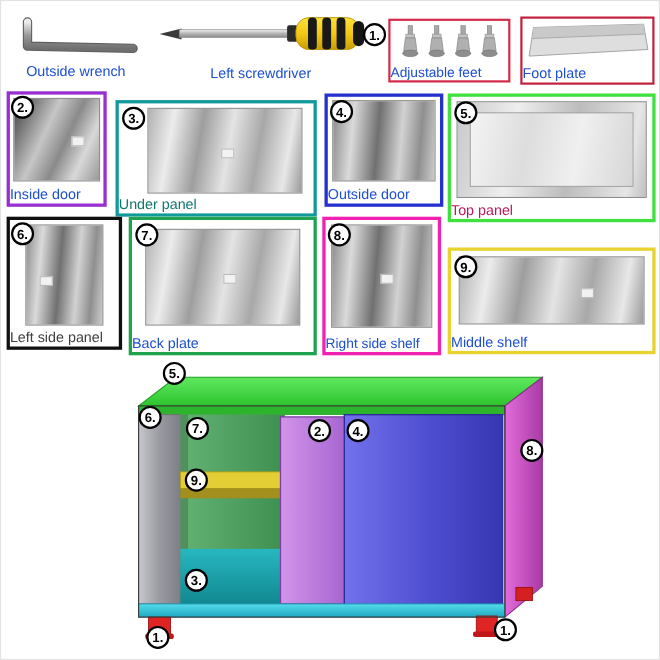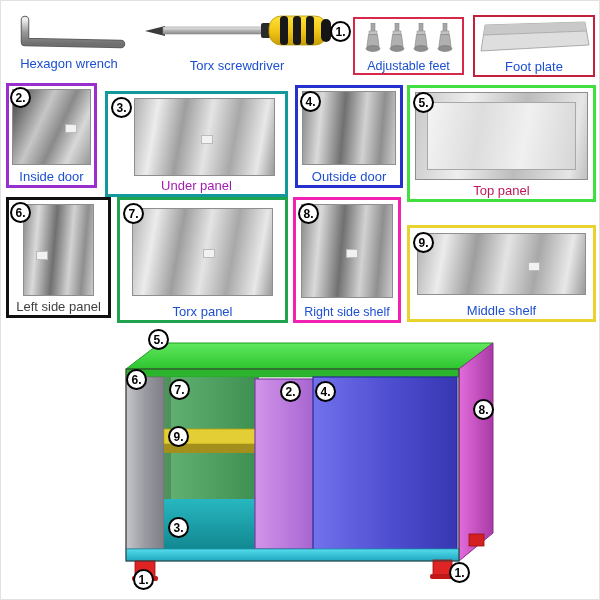--- a/index.html
+++ b/index.html
@@ -10,21 +10,21 @@
   }
   .tool { position:absolute; text-align:center; }
   .tlabel { font-size:13px; margin-top:1px; }
   .pbox { position:absolute; background:#fff; border:3px solid #000; box-sizing:border-box; }
   .badge {
     position:absolute; width:21px; height:21px; border-radius:50%;
     border:2px solid #000; background:#fff; color:#000;
     font-size:12px; font-weight:700; display:flex; align-items:center; justify-content:center;
     box-sizing:border-box; z-index:6; line-height:1;
   }
-  .plabel { position:absolute; left:0; right:0; bottom:1px; text-align:center; font-size:13px; white-space:nowrap; }
+  .plabel { position:absolute; left:0; right:0; bottom:1px; text-align:left; font-size:13px; white-space:nowrap; }
   .metal { position:absolute; box-sizing:border-box; border:1px solid #8e8e8e; }
   .m-a { background:linear-gradient(100deg,#b2b2b2 0%,#ececec 16%,#9e9e9e 34%,#e4e4e4 52%,#a8a8a8 70%,#e8e8e8 88%,#9a9a9a 100%); }
   .m-b { background:linear-gradient(95deg,#8a8a8a 0%,#dadada 20%,#707070 44%,#d2d2d2 66%,#8f8f8f 84%,#cccccc 100%); }
   .m-c { background:linear-gradient(115deg,#474747 0%,#6e6e6e 14%,#c6c6c6 38%,#8a8a8a 58%,#d8d8d8 78%,#989898 100%); }
   .m-d { background:linear-gradient(100deg,#c8c8c8 0%,#eeeeee 30%,#bcbcbc 60%,#e6e6e6 90%,#c0c0c0 100%); }
   .metal-inner { position:absolute; inset:9px 11px; border:1px solid #a8a8a8;
     background:linear-gradient(100deg,#f4f4f4 0%,#dddddd 35%,#f0f0f0 65%,#d6d6d6 100%); }
   .sticker { position:absolute; width:10px; height:7px; background:#f2f2f2; border:1px solid #bbbbbb; }
   .feet-row { display:flex; justify-content:center; gap:8px; margin-top:4px; }
   .assembly { position:absolute; left:0; top:330px; }
@@ -39,21 +39,21 @@
       <defs>
         <linearGradient id="gW" x1="0" y1="0" x2="0" y2="1">
           <stop offset="0" stop-color="#ededed"></stop>
             <stop offset="0.5" stop-color="#9a9a9a"></stop>
             <stop offset="1" stop-color="#6f6f6f"></stop>
         </linearGradient>
       </defs>
       <path d="M16 7 L16 29 L112 31" fill="none" stroke="#5e5e5e" stroke-width="8.5" stroke-linecap="round" stroke-linejoin="round"></path>
       <path d="M16 7 L16 29 L112 31" fill="none" stroke="url(#gW)" stroke-width="6.5" stroke-linecap="round" stroke-linejoin="round"></path>
     </svg>
-    <div class="tlabel" style="color: rgb(29, 79, 209);">Hexagon wrench</div>
+    <div class="tlabel" style="color: rgb(29, 79, 209);">Outside wrench</div>
   </div>
 
   <div class="tool" style="left:138px; top:8px; width:196px;">
     <svg width="196" height="44" viewBox="0 0 196 44">
       <defs>
         <linearGradient id="gS" x1="0" y1="0" x2="0" y2="1">
           <stop offset="0" stop-color="#efefef"></stop>
             <stop offset="0.5" stop-color="#b5b5b5"></stop>
             <stop offset="1" stop-color="#8a8a8a"></stop>
         </linearGradient>
@@ -65,21 +65,21 @@
       </defs>
       <polygon points="6,22 26,17 26,27" fill="#3a3a3a"></polygon>
       <rect x="24" y="18" width="100" height="7" fill="url(#gS)" stroke="#8a8a8a" stroke-width="0.6"></rect>
       <rect x="122" y="14" width="10" height="15" rx="2" fill="#2a2a2a"></rect>
       <rect x="130" y="7" width="58" height="29" rx="12" fill="url(#gH)" stroke="#b8940a" stroke-width="0.8"></rect>
       <rect x="141" y="7" width="8" height="29" rx="3.5" fill="#191919"></rect>
       <rect x="154" y="7" width="8" height="29" rx="3.5" fill="#191919"></rect>
       <rect x="167" y="7" width="8" height="29" rx="3.5" fill="#191919"></rect>
       <rect x="182" y="10" width="10" height="23" rx="5" fill="#151515"></rect>
     </svg>
-    <div class="tlabel" style="color: rgb(29, 79, 209);">Torx screwdriver</div>
+    <div class="tlabel" style="color: rgb(29, 79, 209);">Left screwdriver</div>
   </div>
 
   <div class="pbox" style="left: 352px; top: 16px; width: 111px; height: 58px; border-width: 2.5px; border-color: rgb(214, 40, 72);">
     <span class="badge" style="left:-25px; top:2px;">1.</span>
     <div class="feet-row">
       <svg width="16" height="30" viewBox="0 0 16 30">
           <rect x="6" y="0" width="4" height="9" fill="#a8a8a8" stroke="#777" stroke-width="0.5"></rect>
           <rect x="4" y="8" width="8" height="3.5" fill="#c2c2c2" stroke="#888" stroke-width="0.5"></rect>
           <path d="M3.5 11.5 h9 l1.5 12 h-12 z" fill="#b0b0b0" stroke="#808080" stroke-width="0.6"></path>
           <ellipse cx="8" cy="25.5" rx="7" ry="3" fill="#8d8d8d" stroke="#6f6f6f" stroke-width="0.5"></ellipse>
@@ -121,21 +121,21 @@
       <span class="sticker" style="left:52px; top:34px;"></span>
     </div>
     <div class="plabel" style="color: rgb(29, 79, 209);">Inside door</div>
   </div>
 
   <div class="pbox" style="left: 104px; top: 90px; width: 183px; height: 106px; border-color: rgb(18, 153, 156);">
     <span class="badge" style="left:3px; top:3px;">3.</span>
     <div class="metal m-a" style="left:26px; top:4px; right:10px; height:78px;">
       <span class="sticker" style="left:66px; top:36px;"></span>
     </div>
-    <div class="plabel" style="color: #a21caf;">Under panel</div>
+    <div class="plabel" style="color: #0f766e;">Under panel</div>
   </div>
 
   <div class="pbox" style="left: 294px; top: 84px; width: 108px; height: 103px; border-color: rgb(37, 49, 207);">
     <span class="badge" style="left:2px; top:3px;">4.</span>
     <div class="metal m-b" style="left:4px; top:3px; right:4px; height:74px;"></div>
     <div class="plabel" style="color: rgb(29, 79, 209);">Outside door</div>
   </div>
 
   <div class="pbox" style="left: 406px; top: 84px; width: 189px; height: 117px; border-color: rgb(63, 224, 63);">
     <span class="badge" style="left:3px; top:4px;">5.</span>
@@ -151,21 +151,21 @@
       <span class="sticker" style="left:12px; top:46px;"></span>
     </div>
     <div class="plabel" style="color: #404040;">Left side panel</div>
   </div>
 
   <div class="pbox" style="left: 116px; top: 196px; width: 171px; height: 126px; border-color: rgb(31, 163, 78);">
     <span class="badge" style="left:3px; top:3px;">7.</span>
     <div class="metal m-a" style="left:12px; top:8px; right:12px; height:88px;">
       <span class="sticker" style="left:70px; top:40px;"></span>
     </div>
-    <div class="plabel" style="color: rgb(29, 79, 209);">Torx panel</div>
+    <div class="plabel" style="color: rgb(29, 79, 209);">Back plate</div>
   </div>
 
   <div class="pbox" style="left: 292px; top: 196px; width: 108px; height: 126px; border-color: rgb(241, 34, 177);">
     <span class="badge" style="left:2px; top:3px;">8.</span>
     <div class="metal m-b" style="left:5px; top:4px; right:5px; height:94px;">
       <span class="sticker" style="left:44px; top:44px;"></span>
     </div>
     <div class="plabel" style="font-size: 12.5px; color: rgb(29, 79, 209);">Right side shelf</div>
   </div>
 

